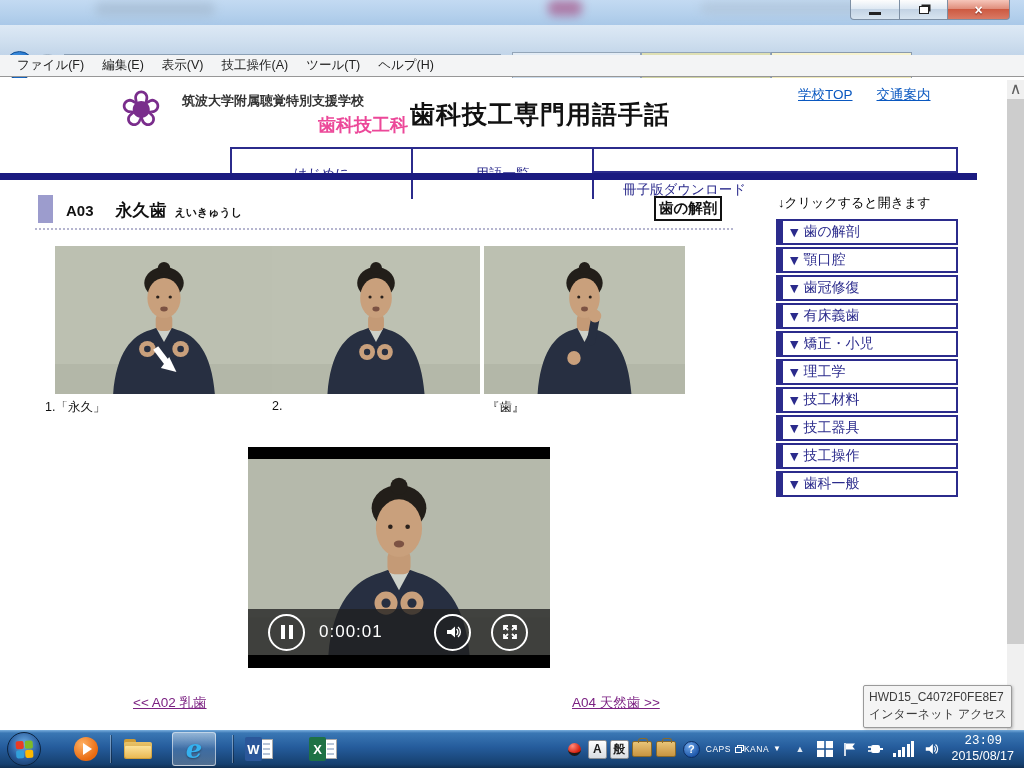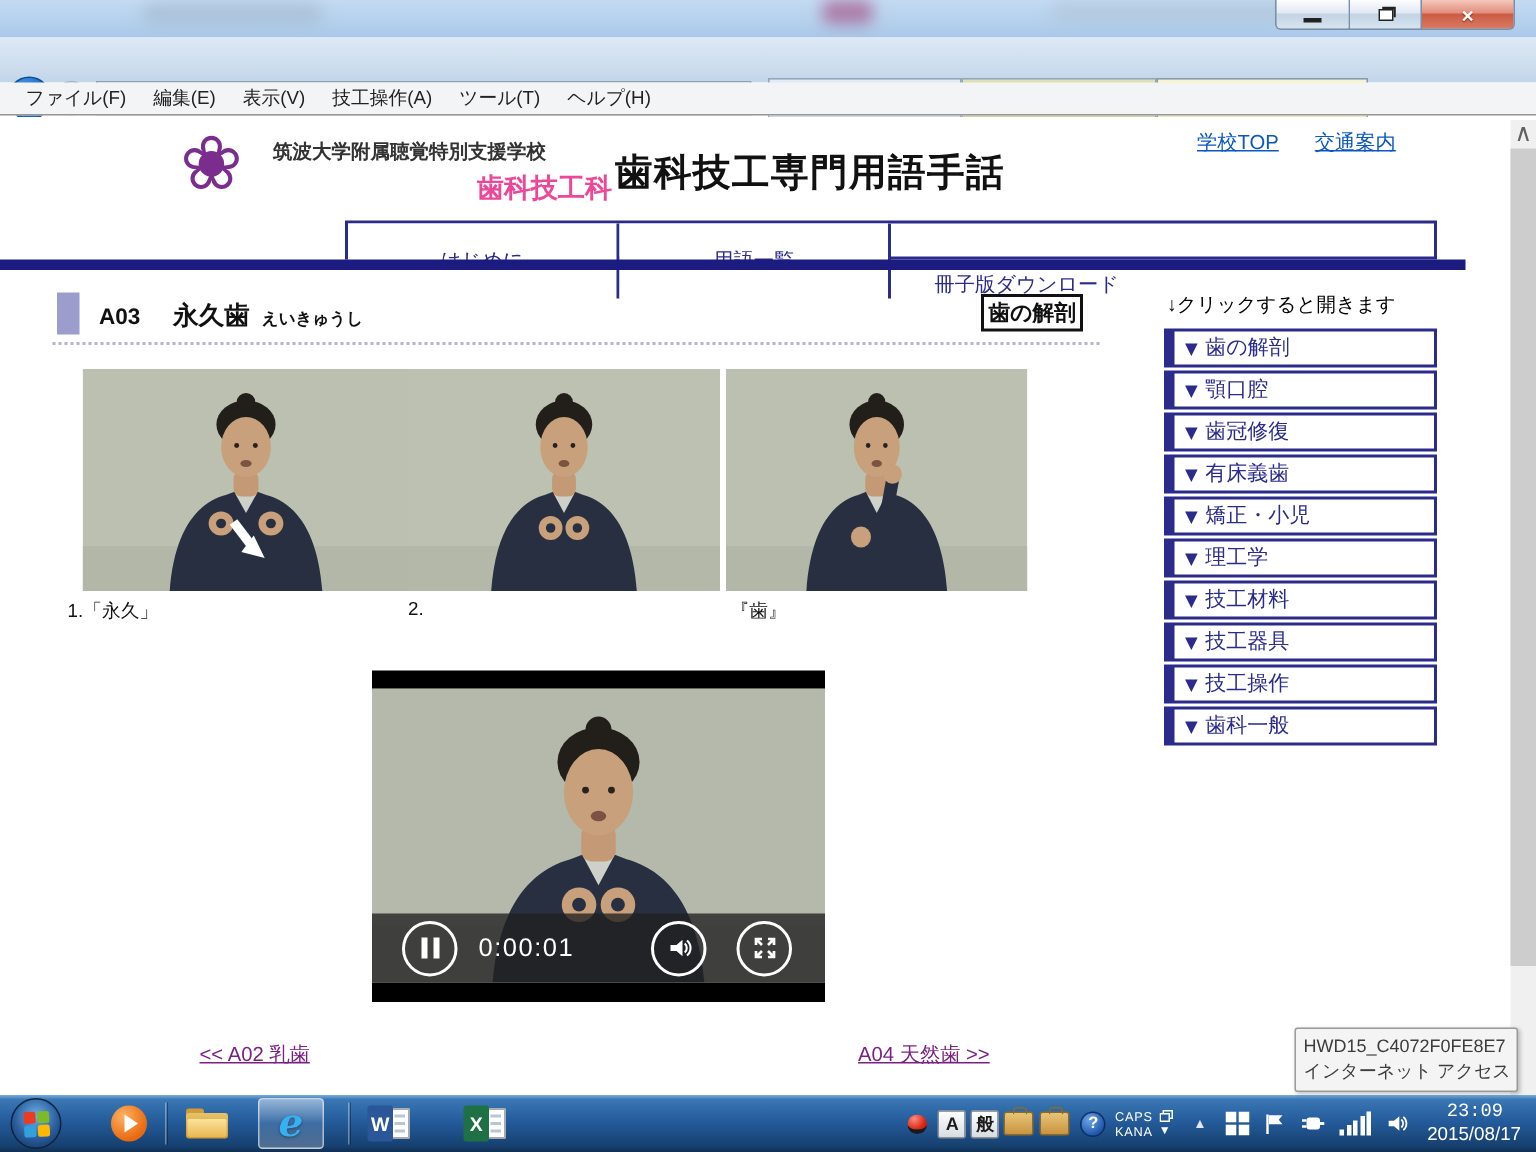--- a/index.html
+++ b/index.html
@@ -135,21 +135,21 @@
   .officeicon .pg { position:absolute; left:15px; top:2px; width:13px; height:20px; background:#fff; border:1px solid #aaa; }
   .officeicon .pg i { display:block; height:2px; background:#b9c6d8; margin:3px 2px 0 2px; }
   .wsq { background:#2b579a; } .xsq { background:#1e7145; }
 
   .tray { position:absolute; right:0; top:0; height:38px; display:flex; align-items:center; }
   .redball { width:13px; height:13px; border-radius:50%; background:radial-gradient(circle at 35% 30%,#ff8a7a,#d41f0e 70%); border-bottom:3px solid #1a1a1a; margin-right:7px; }
   .imebox { width:19px; height:19px; background:linear-gradient(180deg,#fefefe,#d9dde2); border:1px solid #8a8f96; border-radius:2px; color:#1c1c1c; font-size:12px; font-weight:bold; display:flex; align-items:center; justify-content:center; margin-right:3px; }
   .toolbox { position:relative; width:20px; height:16px; background:linear-gradient(180deg,#e8c478,#c89440); border:1px solid #8a6a2a; border-radius:2px; margin-right:4px; }
   .toolbox::before { content:""; position:absolute; left:5px; top:-4px; width:8px; height:4px; border:1.5px solid #8a6a2a; border-bottom:none; border-radius:3px 3px 0 0; }
   .helpc { width:17px; height:17px; border-radius:50%; background:radial-gradient(circle at 35% 30%,#6ea6e8,#1c55a8 75%); border:1px solid #0e2f63; color:#fff; font-size:11px; font-weight:bold; display:flex; align-items:center; justify-content:center; margin:0 6px 0 3px; }
-  .capskana { display:flex; flex-direction:column; justify-content:center; margin-right:6px; }
+  .capskana { display:flex; justify-content:center; margin-right:6px; }
   .ckrow { display:flex; align-items:center; gap:4px; color:#fff; font-size:8.5px; letter-spacing:.5px; line-height:10px; }
   .ckrow .mini { font-size:8px; color:#fff; }
   .trayglyph { color:#fff; margin:0 5px; display:flex; align-items:center; }
   .hiddenup { color:#dfe9f3; font-size:9px; margin:0 8px; }
   .sigbars { display:flex; align-items:flex-end; gap:1.5px; margin:0 5px; }
   .sigbars i { display:block; width:3px; background:#fff; }
   .clock { text-align:right; color:#fff; margin:0 10px 0 6px; line-height:15px; }
   .clock .t { font-size:12.5px; padding-right:12px;font-family:Liberation Mono, monospace; }
   .clock .d { font-size:12.5px; }
 

